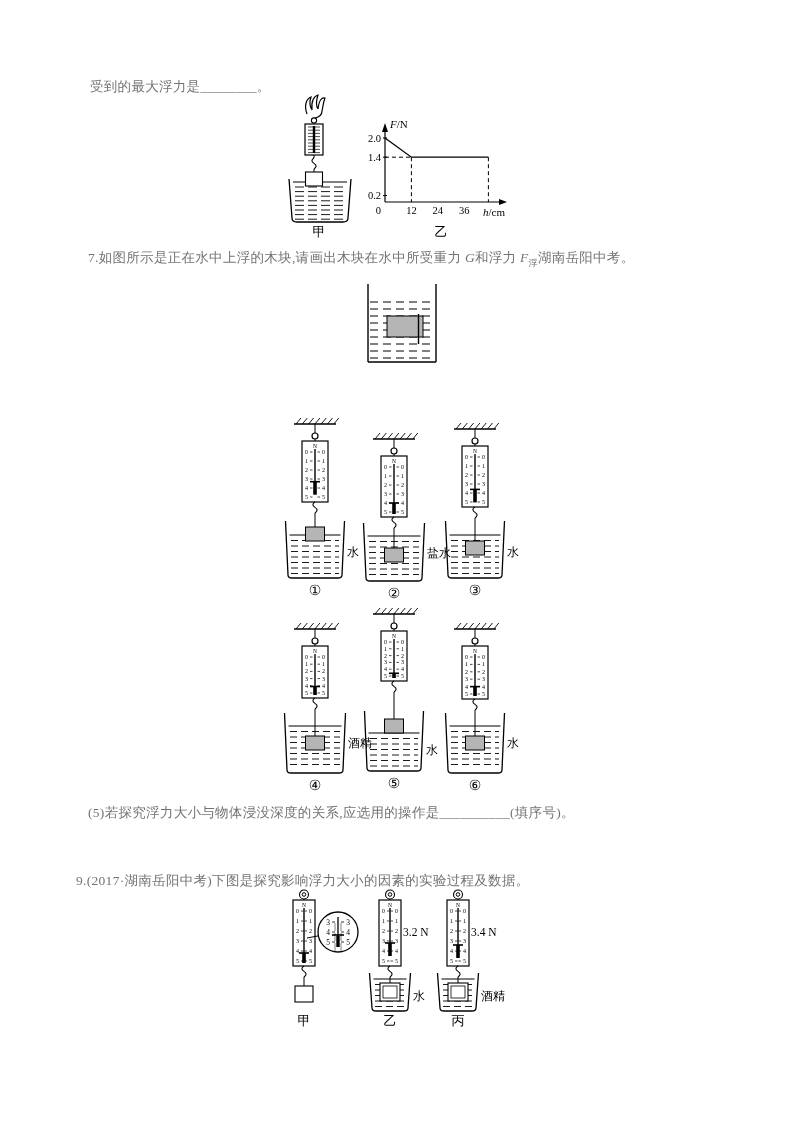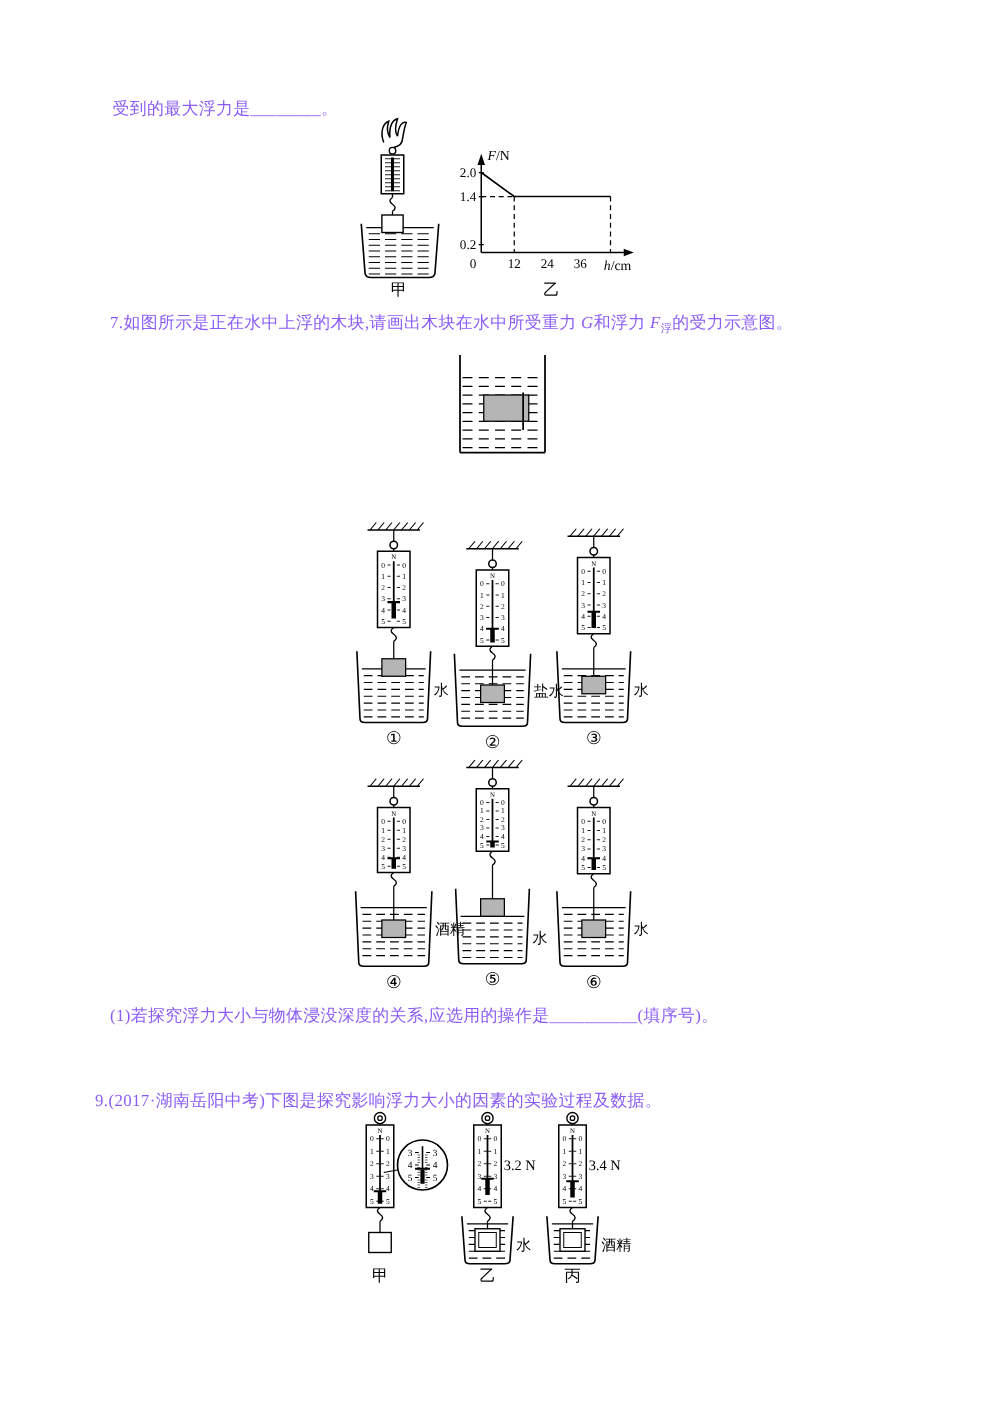--- a/index.html
+++ b/index.html
@@ -1,17 +1,17 @@
 <!DOCTYPE html>
 <html><head>
 <meta charset="utf-8">
 <style>
   html,body{margin:0;padding:0;background:#fff;}
   .page{position:relative;width:794px;height:1123px;background:#ffffff;
-        font-family:"Liberation Serif",serif;color:#8b5cf6;overflow:hidden;}
+        font-family:"Liberation Serif",serif;color:#737373;overflow:hidden;}
   .t{position:absolute;margin:0;font-size:13.5px;white-space:nowrap;letter-spacing:.3px;}
   .fig{position:absolute;}
   svg text{font-family:"Liberation Serif",serif;fill:#000;}
   i{font-style:italic;}
   sub{font-size:9px;}
 </style>
 </head>
 <body>
 
 <div class="page">
@@ -64,21 +64,21 @@
         <text x="186.2" y="122" font-size="10.5" text-anchor="middle">36</text>
         <text x="103" y="122" font-size="10.5" text-anchor="end">0</text>
         <polyline points="107,46 133.4,65.2 210.4,65.2" fill="none" stroke="#000" stroke-width="1.3"></polyline>
         <line x1="133.4" y1="65.2" x2="133.4" y2="110" stroke="#000" stroke-width="1" stroke-dasharray="4 3"></line>
         <line x1="210.4" y1="65.2" x2="210.4" y2="110" stroke="#000" stroke-width="1" stroke-dasharray="4 3"></line>
         <line x1="107" y1="65.2" x2="133.4" y2="65.2" stroke="#000" stroke-width="1" stroke-dasharray="4 3"></line>
         <text x="163" y="144" font-size="13" text-anchor="middle">乙</text>
       </svg></div>
 
   <p class="t" style="left:88px;top:249px">
-    <span>7.如图所示是正在水中上浮的木块,请画出木块在水中所受重力 </span><i>G</i><span>和浮力 </span><i>F</i><sub>浮</sub><span>的受力示意图。</span>
+    <span>7.如图所示是正在水中上浮的木块,请画出木块在水中所受重力 </span><i>G</i><span>和浮力 </span><i>F</i><sub>浮</sub><span>湖南岳阳中考。</span>
   </p>
 
   <div class="fig" style="left:358px;top:280px;width:90px;height:90px" id="fig7"><svg width="90" height="90" viewBox="0 0 90 90">
         <line x1="10" y1="4" x2="10" y2="82" stroke="#000" stroke-width="1.4"></line>
         <line x1="78" y1="4" x2="78" y2="82" stroke="#000" stroke-width="1.4"></line>
         <line x1="10" y1="82" x2="78" y2="82" stroke="#000" stroke-width="1.4"></line>
         <line x1="12" y1="22" x2="76" y2="22" stroke="#000" stroke-width="1" stroke-dasharray="8 5"></line>
         <line x1="12" y1="29" x2="76" y2="29" stroke="#000" stroke-width="1" stroke-dasharray="8 5"></line>
         <line x1="12" y1="36" x2="76" y2="36" stroke="#000" stroke-width="1" stroke-dasharray="8 5"></line>
         <line x1="12" y1="43" x2="76" y2="43" stroke="#000" stroke-width="1" stroke-dasharray="8 5"></line>
@@ -411,21 +411,21 @@
         <text x="215.4" y="283" font-size="6" text-anchor="middle">5</text>
         <line x1="202" y1="281" x2="204.5" y2="281" stroke="#000" stroke-width="0.7"></line>
         <line x1="209.5" y1="281" x2="212" y2="281" stroke="#000" stroke-width="0.7"></line>
         <line x1="207" y1="241" x2="207" y2="273.6" stroke="#000" stroke-width="1.4"></line>
         <line x1="207" y1="273.6" x2="207" y2="283" stroke="#000" stroke-width="3.6"></line>
         <line x1="202" y1="273.6" x2="212" y2="273.6" stroke="#000" stroke-width="1.6"></line>
         <path d="M 207 286 q -4.2 2.6 0 5.4 q 4.2 2.6 0 5.6" fill="none" stroke="#000" stroke-width="1.1"></path>
         <text x="207" y="377" font-size="14" text-anchor="middle">⑥</text>
       </svg></div>
 
-  <p class="t" style="left:88px;top:804px">(1)若探究浮力大小与物体浸没深度的关系,应选用的操作是__________(填序号)。</p>
+  <p class="t" style="left:88px;top:804px">(5)若探究浮力大小与物体浸没深度的关系,应选用的操作是__________(填序号)。</p>
 
   <p class="t" style="left:76px;top:872px">9.(2017·湖南岳阳中考)下图是探究影响浮力大小的因素的实验过程及数据。</p>
 
   <div class="fig" style="left:268px;top:888px;width:252px;height:150px" id="fig9"><svg width="252" height="150" viewBox="0 0 252 150">
         <line x1="36" y1="89" x2="36" y2="98" stroke="#000" stroke-width="1"></line>
         <rect x="27" y="98" width="18" height="16" fill="#fff" stroke="#000" stroke-width="1.1"></rect>
         <circle cx="36" cy="6.5" r="4.5" fill="none" stroke="#000" stroke-width="1.1"></circle>
         <circle cx="36" cy="6.5" r="1.8" fill="none" stroke="#000" stroke-width="1"></circle>
         <line x1="36" y1="11" x2="36" y2="12" stroke="#000" stroke-width="1"></line>
         <rect x="25" y="12" width="22" height="66" fill="#fff" stroke="#000" stroke-width="1.2"></rect>

